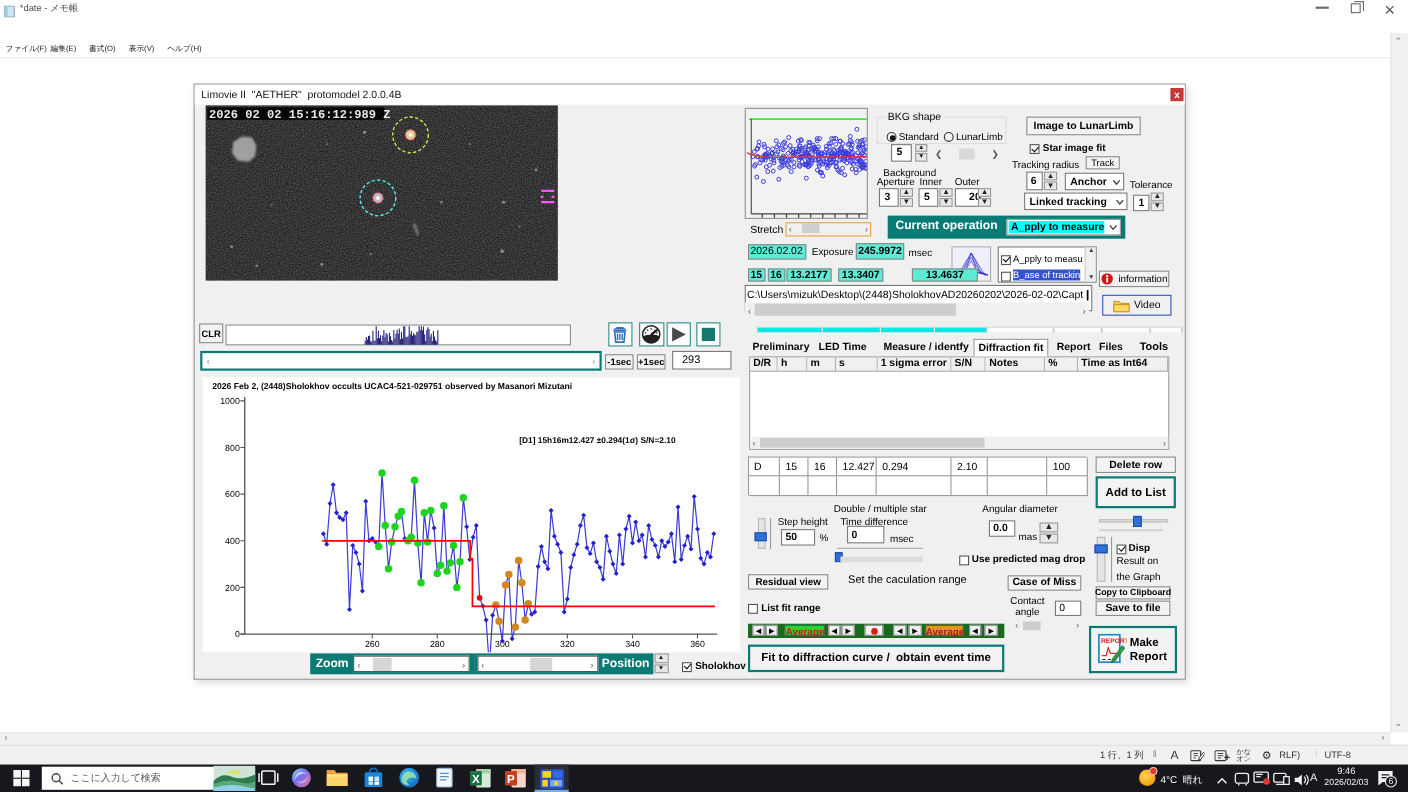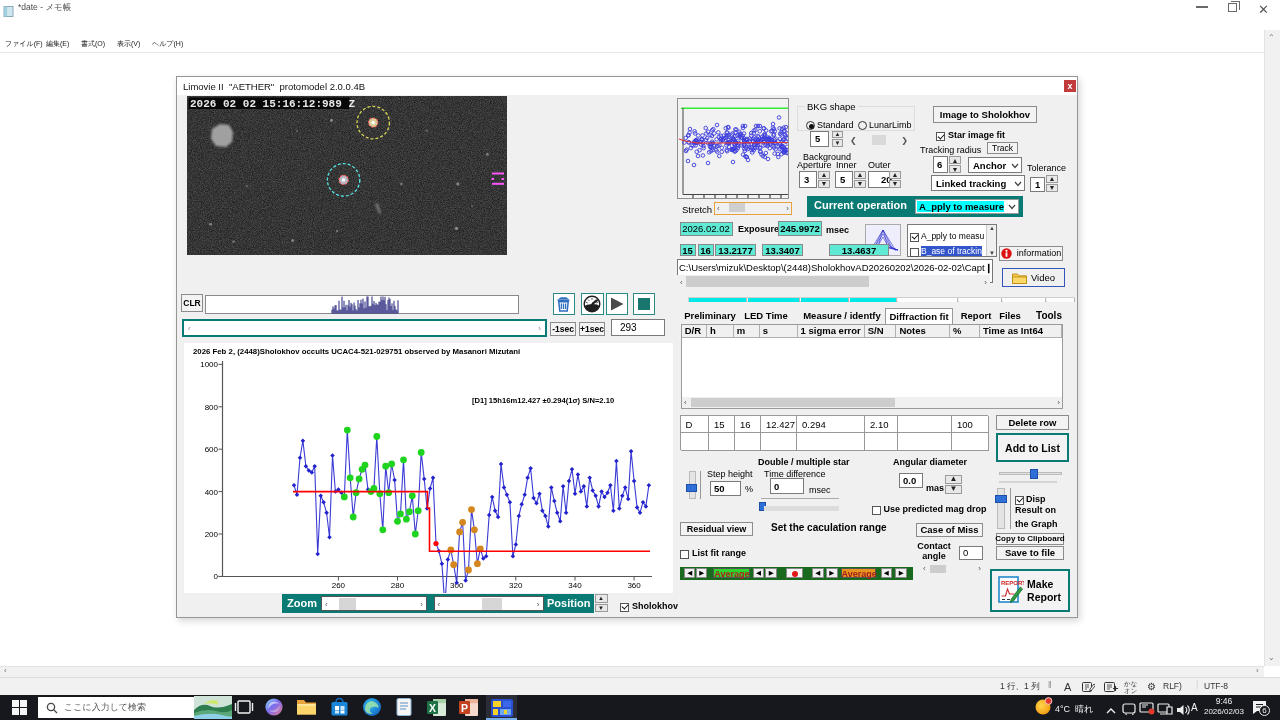--- a/index.html
+++ b/index.html
@@ -3,21 +3,21 @@
 *{margin:0;padding:0;box-sizing:border-box}
 body{font-family:"Liberation Sans",sans-serif;width:1280px;height:720px;overflow:hidden;background:#fff}
 .abs{position:absolute}
 .app{position:absolute;left:176px;top:76px;width:902px;height:542px;background:#f0f0f0;border:1px solid #969696;box-shadow:2px 3px 7px rgba(0,0,0,0.16)}
 .btn{background:#f3f3f3;border:1px solid #8c8c8c;display:flex;align-items:center;justify-content:center;font-size:9.5px;white-space:nowrap}
 .sbtn{background:#e8e8e8;border:1px solid #9a9a9a;display:flex;align-items:center;justify-content:center;color:#222;line-height:1}
 .cyan{background:#5eead4;border:1px solid #888;display:flex;align-items:center;justify-content:center;font-weight:bold;font-size:9.5px}
 .tealb{border:2px solid #0a7b74}
 .inp{background:#fff;border:1px solid #7a7a7a;font-size:9.5px;font-weight:bold;display:flex;align-items:center;padding-left:3px}
 .lbl{position:absolute;font-size:9px;color:#000;white-space:nowrap}
-.blbl{position:absolute;font-size:9px;font-weight:bold;color:#000;white-space:nowrap}
+.blbl{position:absolute;font-size:9px;font-weight:normal;color:#000;white-space:nowrap}
 .cb{width:9px;height:9px;background:#fff;border:1px solid #555;display:inline-block;position:relative;vertical-align:-1px}
 .ck:after{content:"";position:absolute;left:1px;top:0.5px;width:5px;height:3px;border-left:1.4px solid #111;border-bottom:1.4px solid #111;transform:rotate(-48deg)}
 .thumb{position:absolute;background:#cdcdcd}
 .sarr{position:absolute;font-size:8px;color:#555;line-height:1}
 </style></head><body>
 
 <div class="abs" style="left:3px;top:3px;width:11px;height:11px"><svg width="11" height="11">
       <rect x="1" y="0.5" width="9" height="10" fill="#cfe6ef" stroke="#8aa8b8"></rect>
       <rect x="1" y="0.5" width="3" height="10" fill="#9fcede"></rect>
     </svg></div>
@@ -903,21 +903,21 @@
 <div style="position:absolute;left:677px;top:102.5px;width:12px;height:8.0px" class="sbtn">
       <span style="font-size:7px">▼</span>
     </div>
 <div class="inp abs" style="left:691px;top:93.5px;width:24px;height:17px;padding-left:12px">20</div>
 <div style="position:absolute;left:712px;top:93.5px;width:12px;height:8.0px" class="sbtn">
       <span style="font-size:7px">▲</span>
     </div>
 <div style="position:absolute;left:712px;top:102.5px;width:12px;height:8.0px" class="sbtn">
       <span style="font-size:7px">▼</span>
     </div>
-<div class="btn abs" style="left:756px;top:29px;width:104px;height:17px;font-weight:bold">Image to Sholokhov</div>
+<div class="btn abs" style="left:756px;top:29px;width:104px;height:17px;font-weight:bold">Image to LunarLimb</div>
 <div class="abs" style="left:759px;top:49px"><span class="cb ck"></span><span style="font-size:9px;font-weight:bold;margin-left:3px;vertical-align:2px">Star image fit</span></div>
 <div class="lbl" style="left:743px;top:68px">Tracking radius</div>
 <div class="btn abs" style="left:810px;top:64.5px;width:31px;height:12px;font-size:8.5px">Track</div>
 <div class="inp abs" style="left:756px;top:79px;width:15px;height:17px;padding-left:3px">6</div>
 <div style="position:absolute;left:772px;top:79px;width:12px;height:8.0px" class="sbtn">
       <span style="font-size:7px">▲</span>
     </div>
 <div style="position:absolute;left:772px;top:88.0px;width:12px;height:8.0px" class="sbtn">
       <span style="font-size:7px">▼</span>
     </div>
@@ -1124,20 +1124,21 @@
         <span style="font-size:6.5px">▶</span>
       </div>
       <div style="position:absolute;left:161px;top:1.3px;width:35.4px;height:10.2px;background:#e8951e;border:1px solid #555;font-size:9px;font-weight:bold;color:#a02020;text-align:center;line-height:10px">Average</div>
       <div style="position:absolute;left:201.1px;top:1.3px;width:11.5px;height:10.2px;background:#f0f0f0;border:1px solid #888;display:flex;align-items:center;justify-content:center">
         <span style="font-size:6.5px">◀</span>
       </div>
       <div style="position:absolute;left:215.9px;top:1.3px;width:11.5px;height:10.2px;background:#f0f0f0;border:1px solid #888;display:flex;align-items:center;justify-content:center">
         <span style="font-size:6.5px">▶</span>
       </div>
     </div>
+<div class="btn abs tealb" style="left:503px;top:509px;width:233px;height:24.5px;font-weight:bold;font-size:10.5px">Fit to diffraction curve /&nbsp; obtain event time</div>
 <div class="abs" style="left:822px;top:394.5px;width:63px;height:3px;background:#e2e2e2;border:1px solid #bbb"></div>
 <div class="abs" style="left:853px;top:391.5px;width:8px;height:10px;background:#2f6fd8;border:1px solid #1c4fa8"></div>
 <div class="abs" style="left:822px;top:403.5px;width:58px;height:2.5px;background:#d5d5d5"></div>
 <div class="abs" style="left:819.5px;top:411px;width:8px;height:41px;background:#e4e4e4;border:1px solid #bbb"></div>
 <div class="abs" style="left:817.5px;top:417.5px;width:12px;height:8.5px;background:#2f6fd8;border:1px solid #1c4fa8"></div>
 <div class="abs" style="left:832.5px;top:411px;width:1px;height:41px;background:#999"></div>
 <div class="abs" style="left:838px;top:412.5px"><span class="cb ck"></span><span style="font-size:9px;font-weight:bold;margin-left:2px;vertical-align:2px">Disp</span></div>
 <div class="blbl" style="left:838px;top:427px;font-size:9px;line-height:1.5">Result on<br>the Graph</div>
 <div class="btn abs" style="left:819px;top:455.5px;width:68px;height:12.5px;font-weight:bold;font-size:8px">Copy to Clipboard</div>
 <div class="btn abs" style="left:819px;top:469px;width:68px;height:13.5px;font-weight:bold;font-size:9.5px">Save to file</div>

